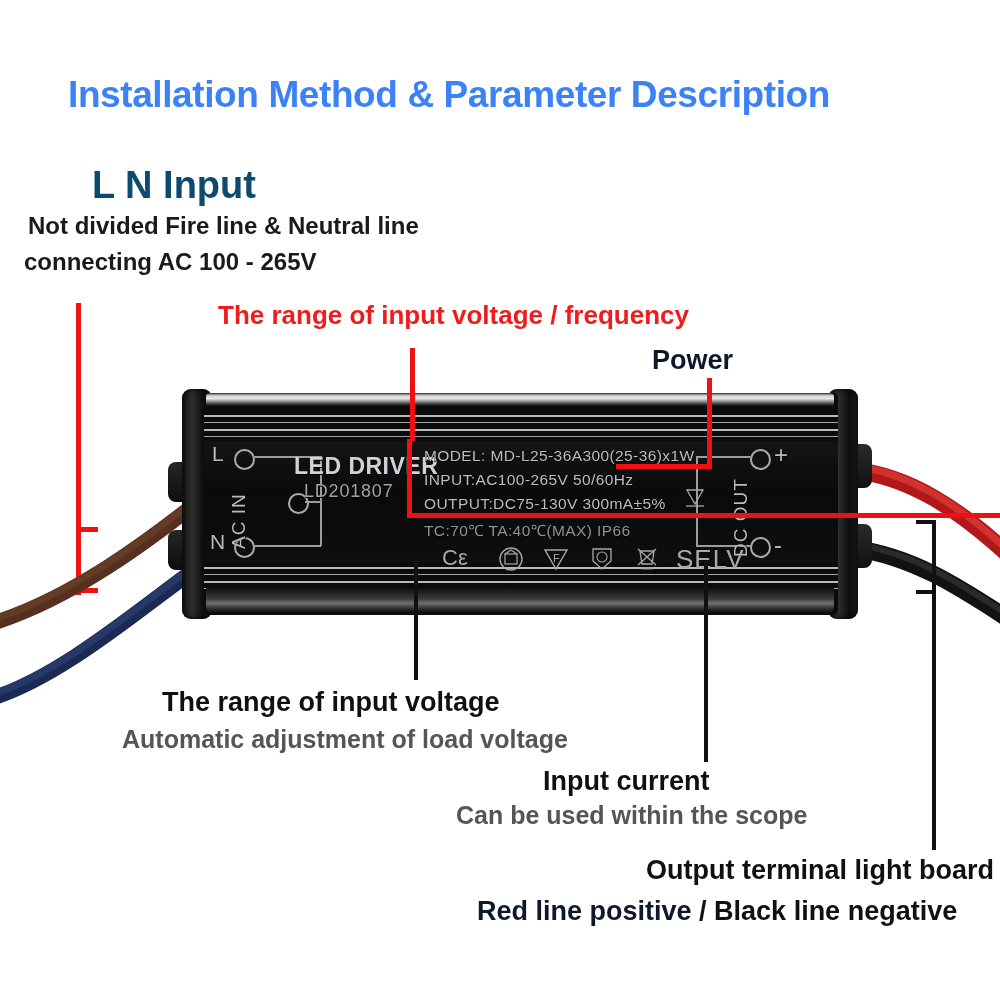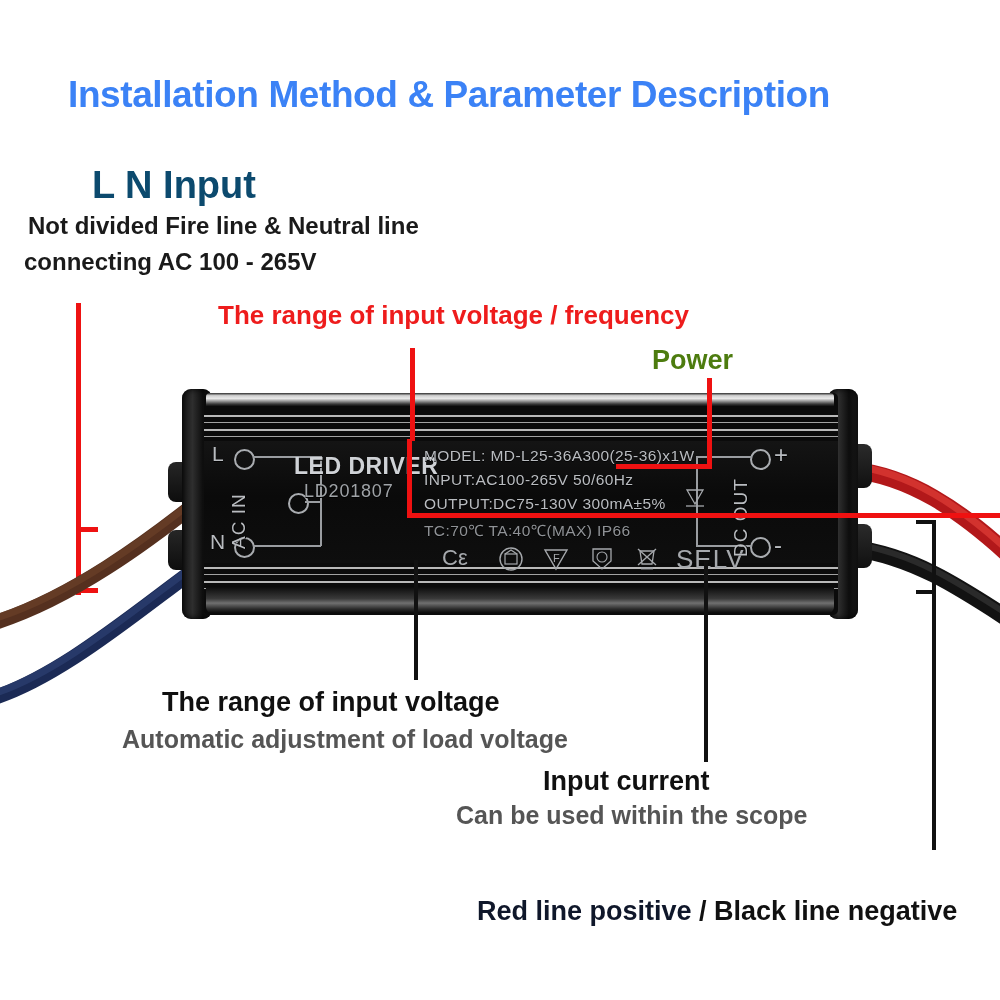--- a/index.html
+++ b/index.html
@@ -21,21 +21,21 @@
   .red{color:#0f172a;}
   .blk{color:#111111;}
 
   .lbl{position:absolute;white-space:nowrap;font-weight:bold;}
 
   .ln-input{left:92px;top:164px;font-size:38px;color:#0c4a6e;}
   .ln-l1{left:28px;top:212px;font-size:24px;color:#1a1a1a;}
   .ln-l2{left:24px;top:248px;font-size:24px;color:#1a1a1a;}
 
   .rng-freq{left:218px;top:300px;font-size:26px;color:#ee1c1c;}
-  .power{left:652px;top:345px;font-size:27px;color:#4d7c0f;text-align:right;}
+  .power{left:652px;top:345px;font-size:27px;color:#0f172a;text-align:right;}
 
   .rng-volt{left:162px;top:687px;font-size:27px;color:#101010;}
   .rng-volt-sub{left:122px;top:725px;font-size:25px;color:#555555;}
 
   .in-cur{left:543px;top:766px;font-size:27px;color:#101010;}
   .in-cur-sub{left:456px;top:801px;font-size:25px;color:#555555;}
 
   .out-term{left:646px;top:855px;font-size:27px;color:#101010;}
   .out-sub{left:477px;top:896px;font-size:27px;}
 
@@ -253,17 +253,18 @@
   <div class="lbl rng-volt">The range of input voltage</div>
 
   <div class="vline" style="left:704px;top:560px;width:4px;height:202px;"></div>
   <div class="lbl in-cur">Input current</div>
   <div class="lbl in-cur-sub">Can be used within the scope</div>
 
   <div class="vline" style="left:932px;top:520px;width:4px;height:330px;"></div>
   <div class="hline" style="left:916px;top:520px;width:20px;height:4px;"></div>
   <div class="hline" style="left:916px;top:590px;width:20px;height:4px;"></div>
 
+  <div class="lbl out-term">Output terminal light board</div>
   <div class="lbl out-sub">
     <span class="red">Red line positive</span><span class="blk"> / </span><span class="blk">Black line negative</span>
   </div>
 
 </div>
 
 </body></html>

